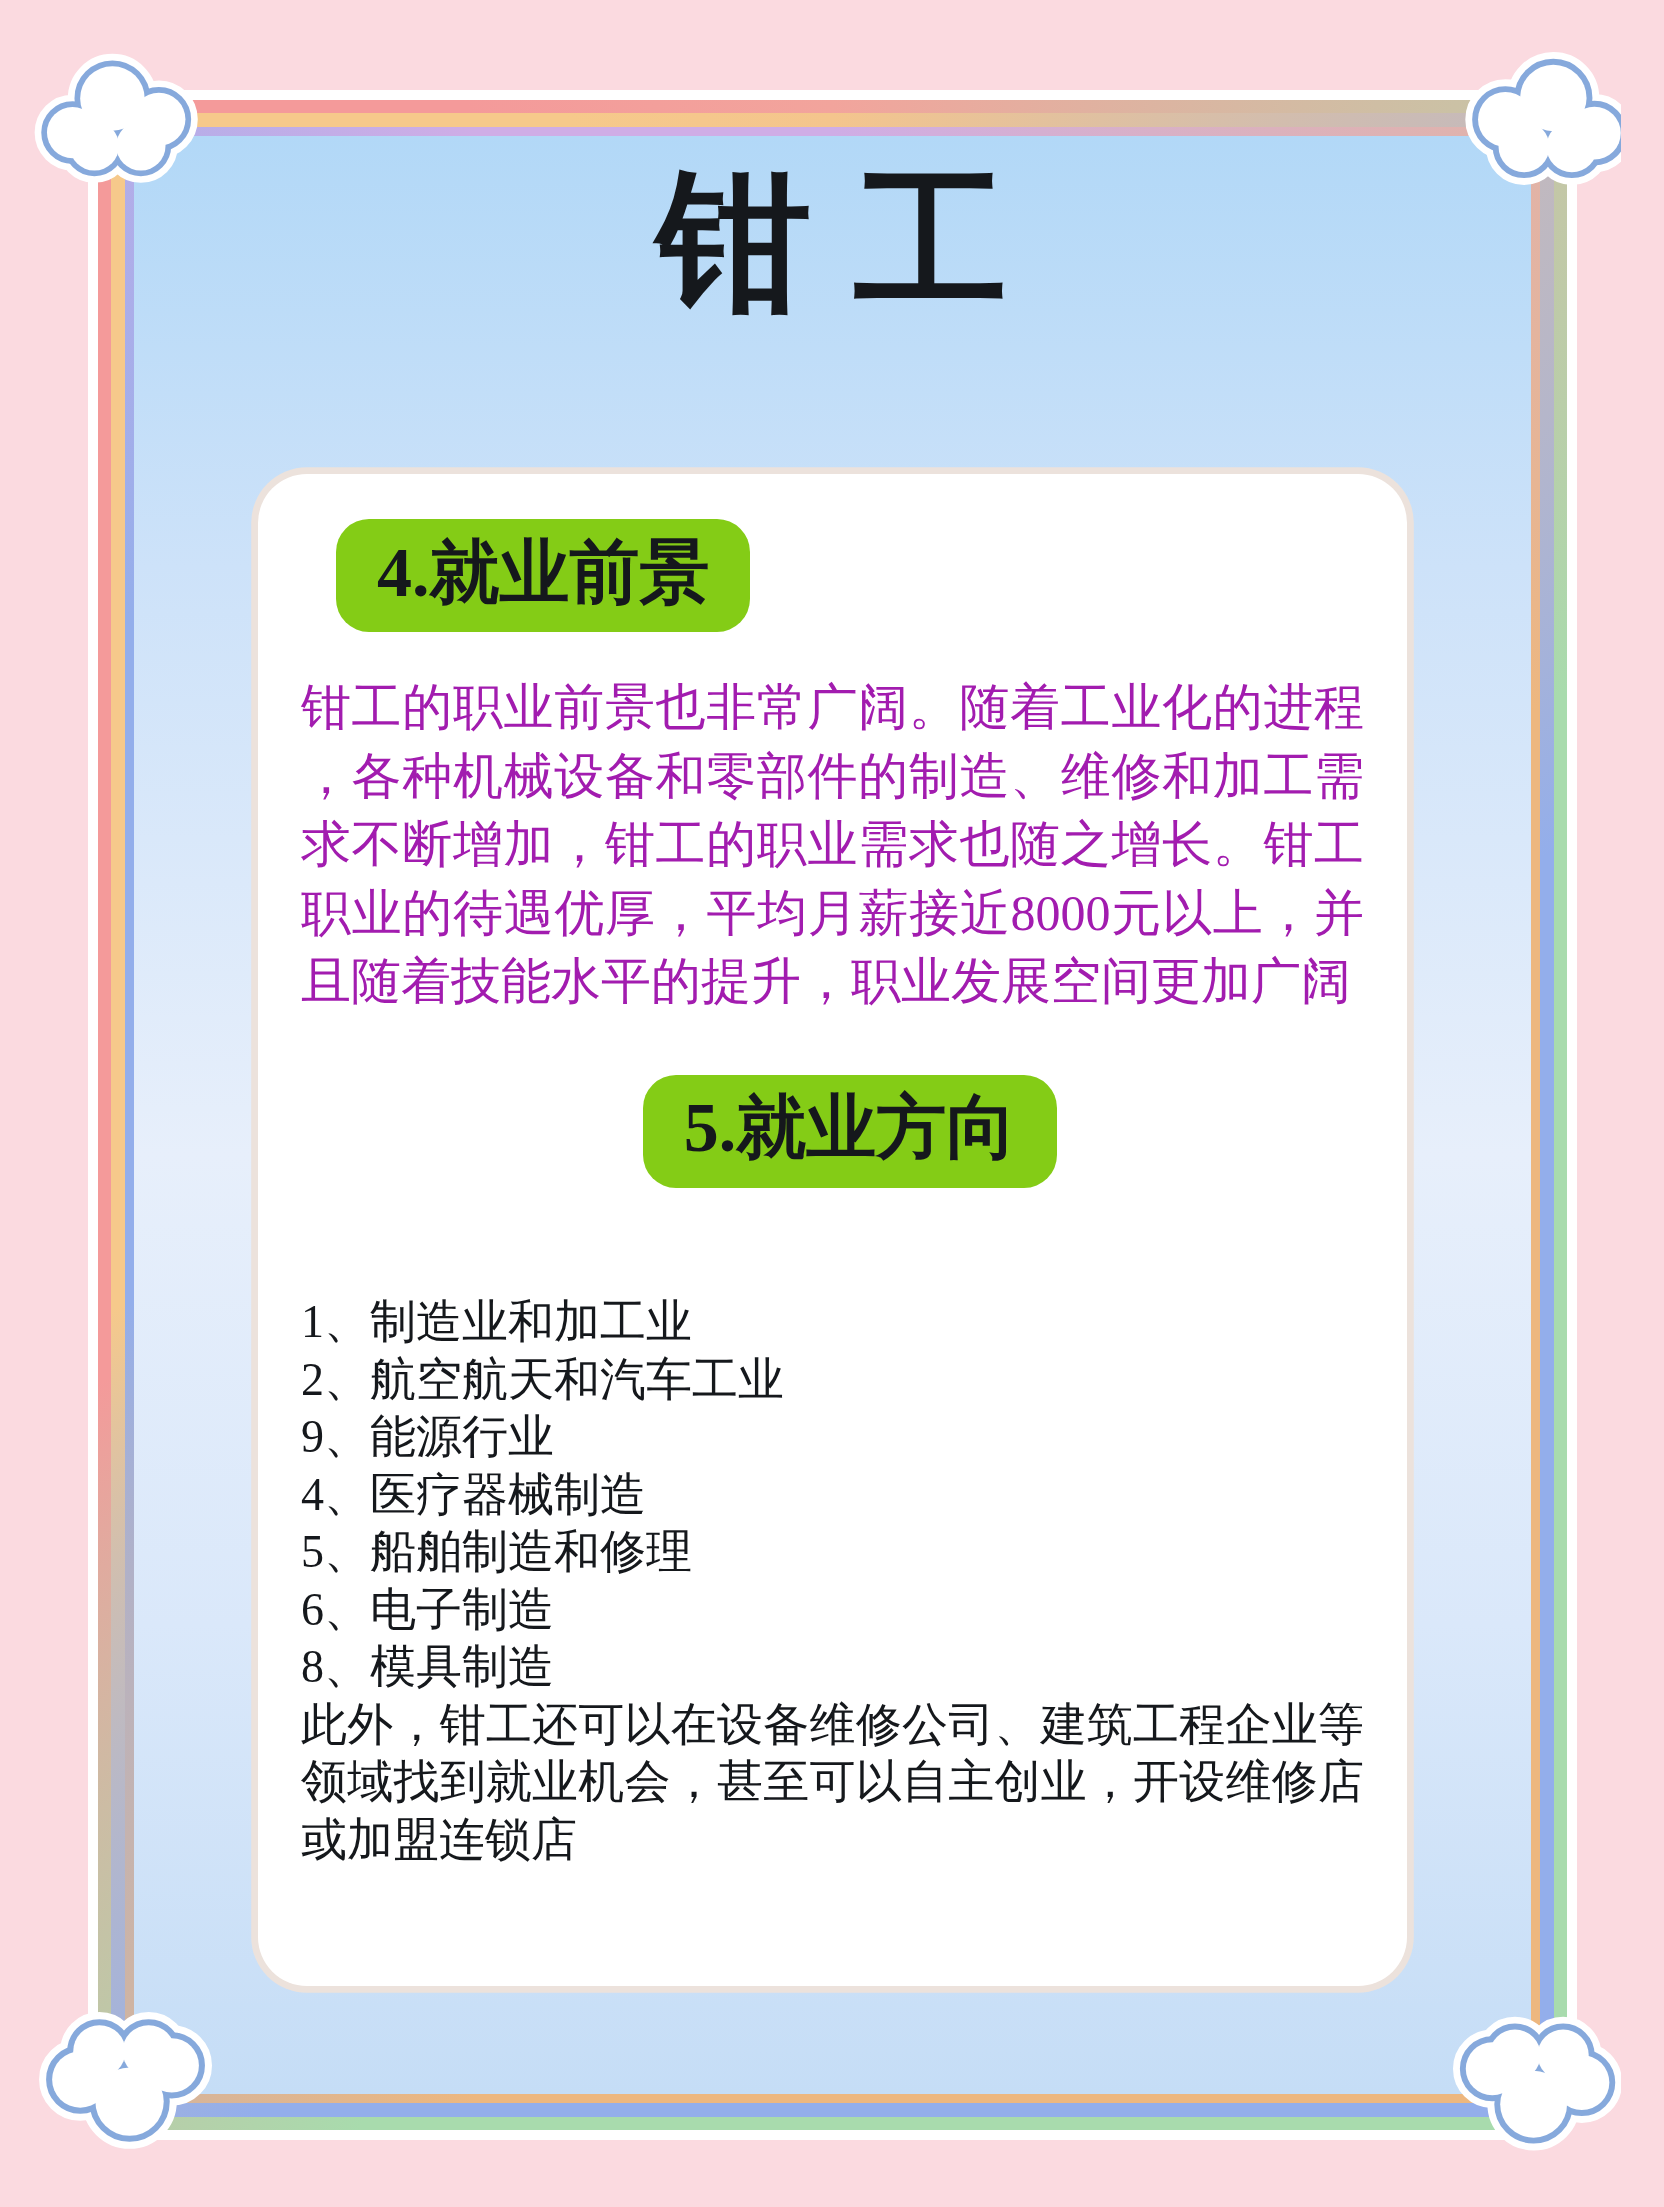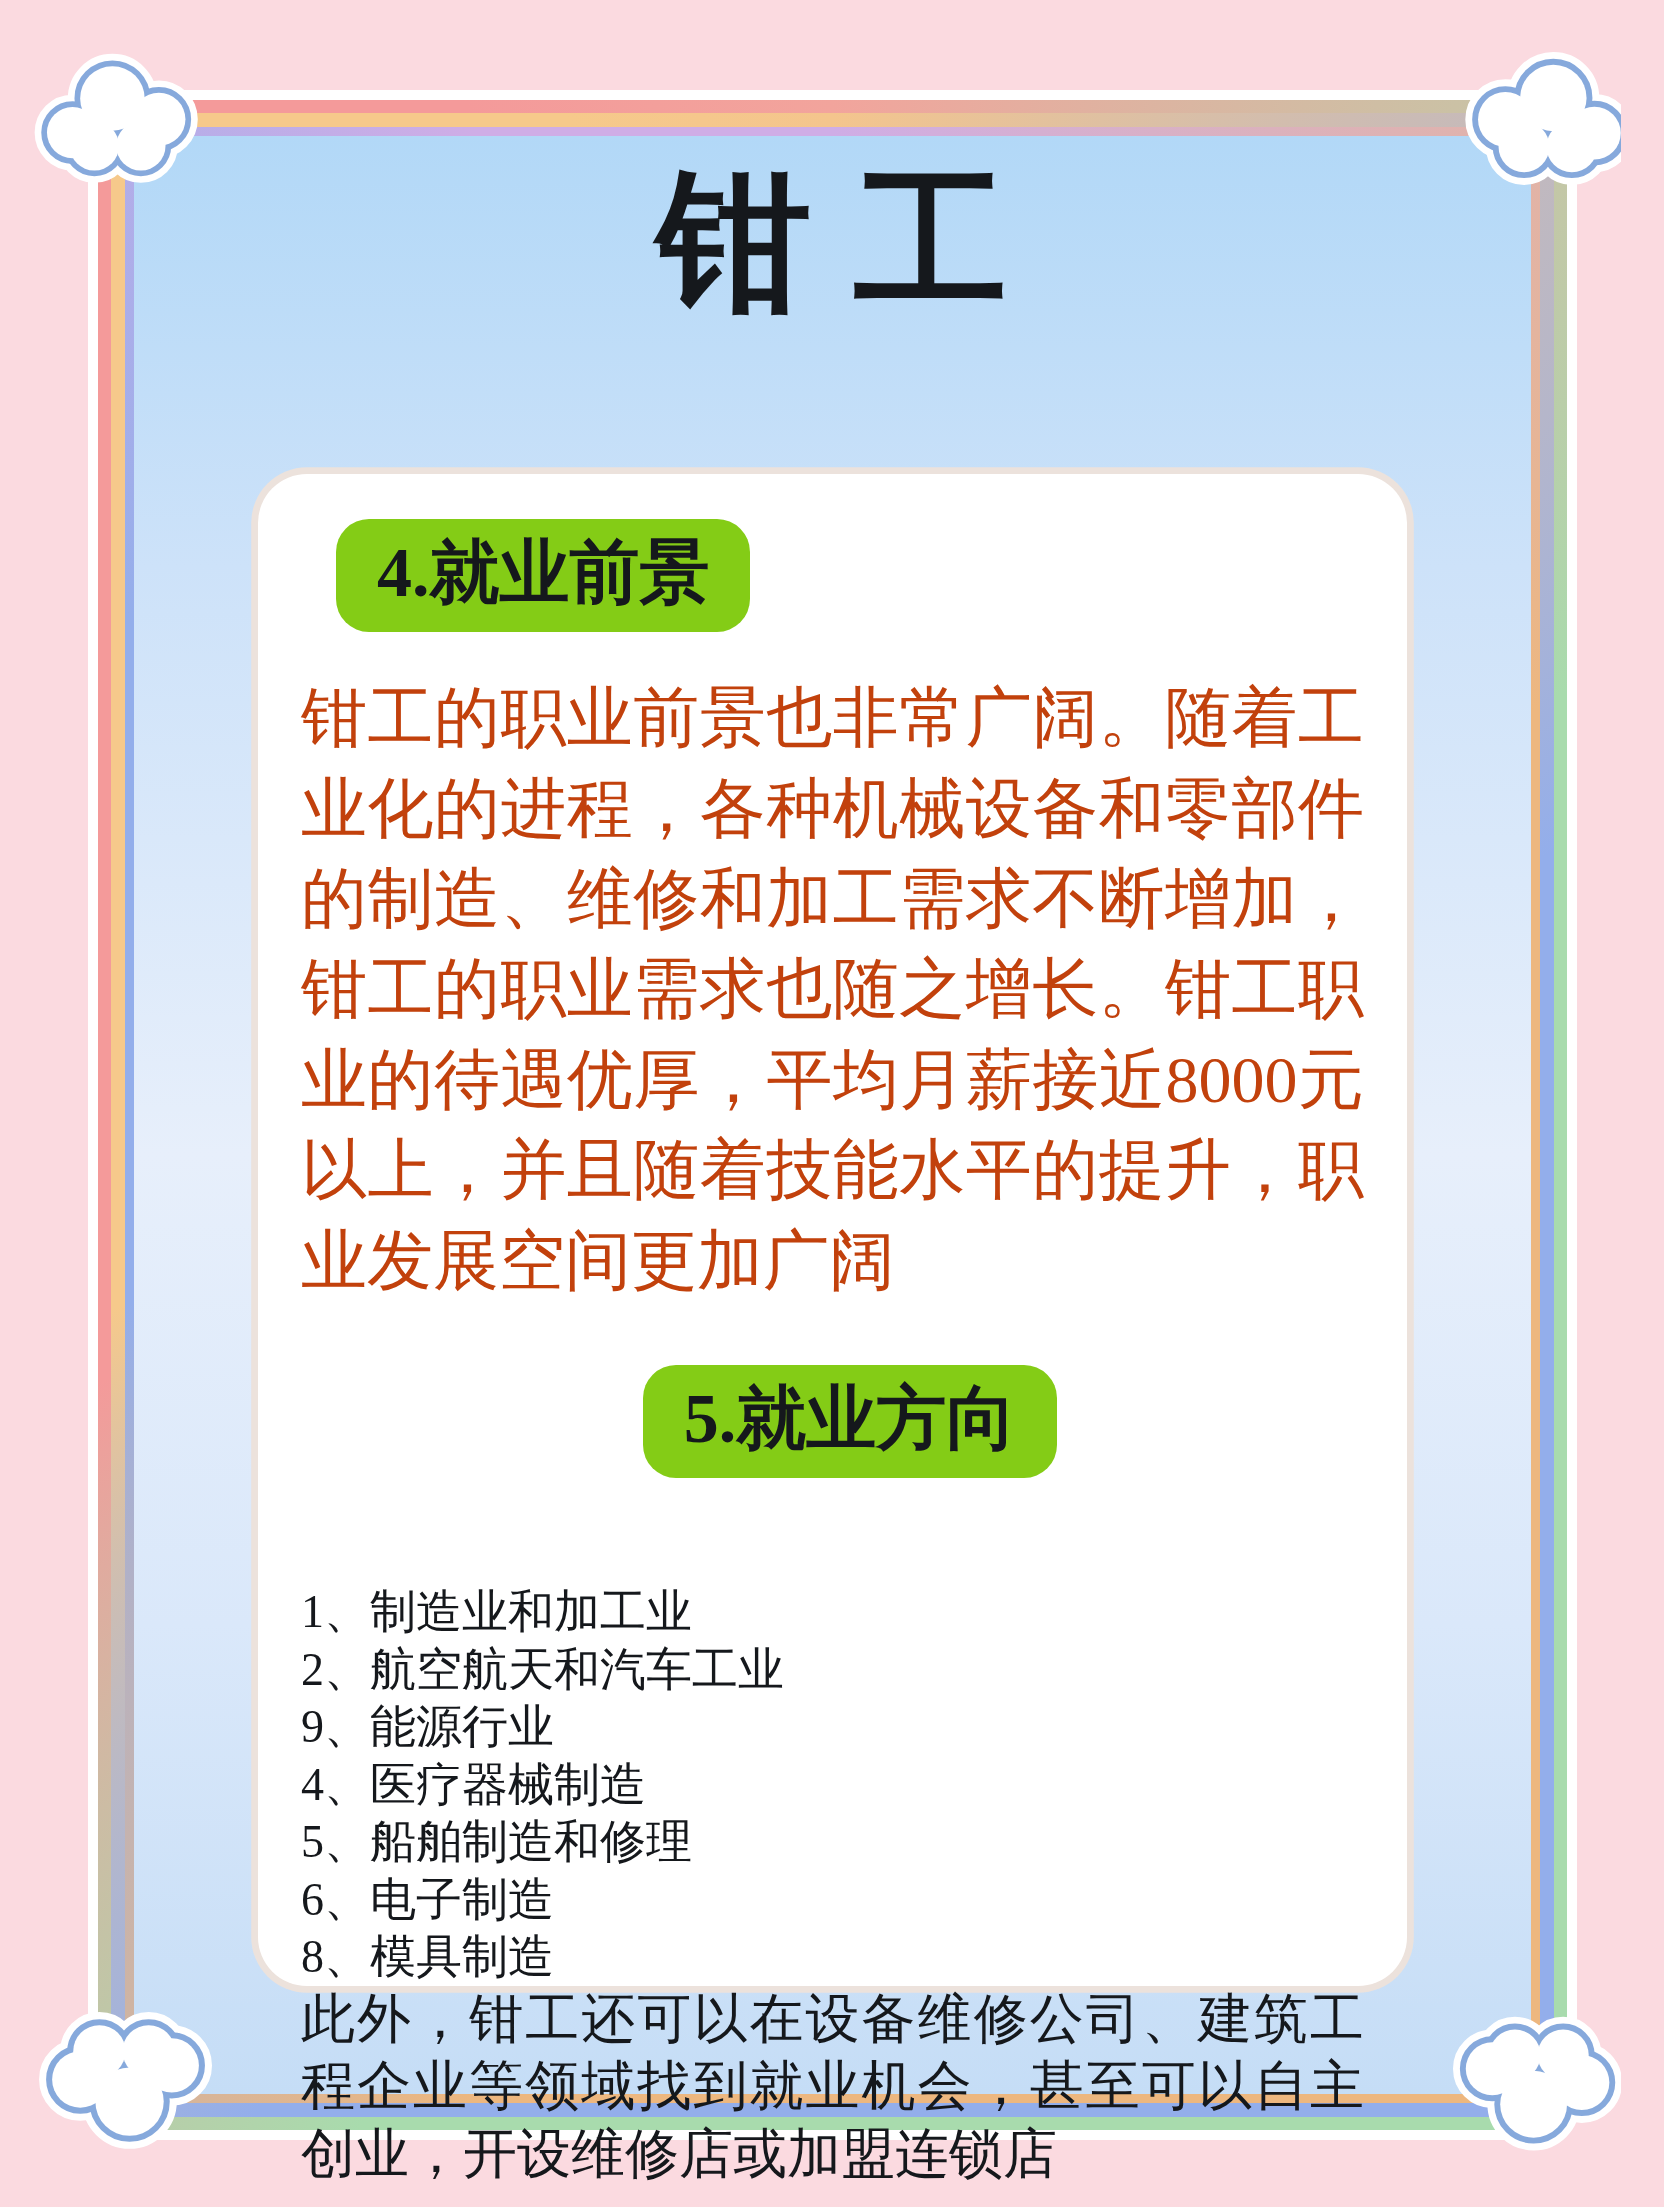--- a/index.html
+++ b/index.html
@@ -50,27 +50,27 @@
     padding:45px 43px;
   }
   .badge{
     display:inline-block;margin-left:35px;
     background:#84cc16;border-radius:33px;
     padding:11.7px 41px 17.6px 41px;
     font-size:70px;font-weight:bold;line-height:1.2;color:#15181c;
   }
   .badge-row-2{margin-top:59px;text-align:center;}
   .para{
-    margin:41px 0 0 0;font-size:66px;line-height:1.37;
-    text-align:justify;line-break:anywhere;color:#c2410c;
+    margin:41px 0 0 0;font-size:50px;line-height:1.37;
+    text-align:justify;line-break:anywhere;color:#a21caf;
   }
   .list{margin-top:105px;font-size:46px;line-height:1.25;}
   .list div{white-space:nowrap;}
   .footer-para{
-    margin:0;font-size:54px;line-height:1.25;
+    margin:0;font-size:46px;line-height:1.25;
     text-align:justify;line-break:anywhere;color:#15181c;
   }
   
   .cloud{position:absolute;}
   .cloud svg{display:block;width:100%;height:100%;overflow:visible;}
   .cloud-tl{left:33px;top:51px;width:174px;height:129px;}
   .cloud-tr{left:1457px;top:49px;width:177px;height:133px;transform:scaleX(-1);}
   .cloud-bl{left:31px;top:2015px;width:181px;height:137px;transform:scaleY(-1) scaleX(-1);}
   .cloud-br{left:1453px;top:2019px;width:177px;height:135px;transform:scaleY(-1);}
 </style>

